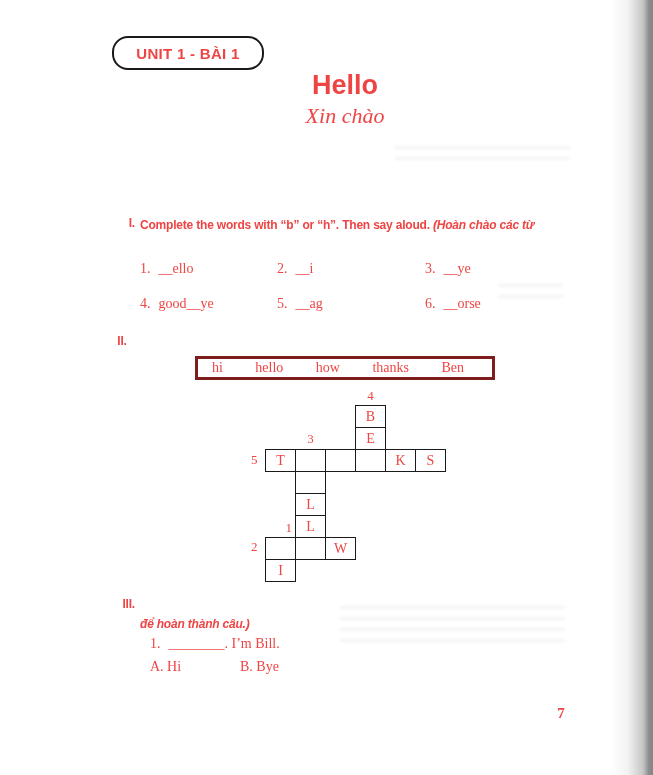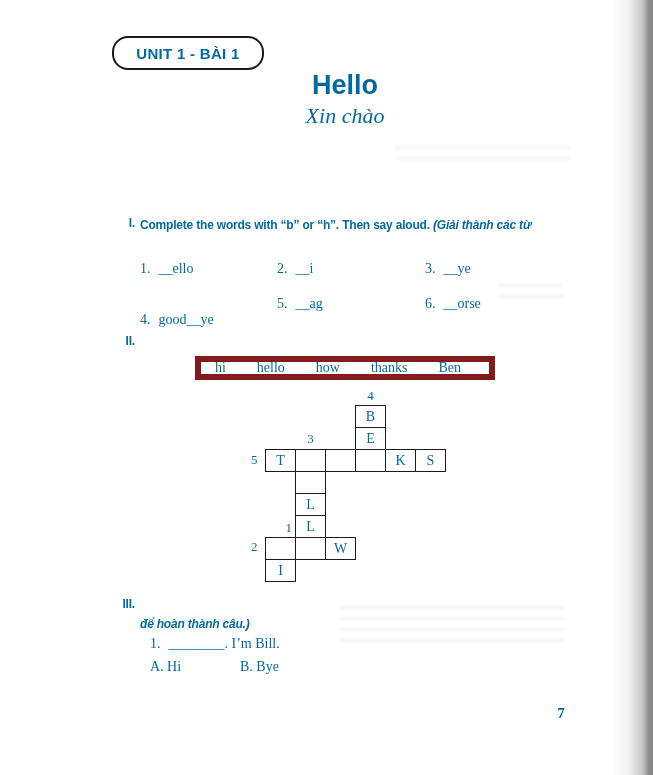--- a/index.html
+++ b/index.html
@@ -2,21 +2,21 @@
 <html><head>
 <meta charset="utf-8">
 <style>
   html, body { margin: 0; padding: 0; background: #d9d9d9; }
   .page {
     position: relative;
     width: 653px; height: 775px;
     background: #ffffff;
     overflow: hidden;
     font-family: "Liberation Serif", serif;
-    color: #0369a1;
+    color: #ef4444;
   }
   .unit-badge {
     position: absolute; left: 112px; top: 36px;
     width: 148px; height: 30px;
     border: 2px solid #1a1a1a; border-radius: 16px;
     display: flex; align-items: center; justify-content: center;
     font: bold 15px "Liberation Sans", sans-serif; letter-spacing: .3px;
     background: #fff;
   }
   .title {
@@ -51,21 +51,21 @@
     letter-spacing: -.2px;
   }
   .item {
     position: absolute; white-space: nowrap;
     font: 14px "Liberation Serif", serif;
   }
   .item .num { display: inline-block; margin-right: 8px; }
   .word-bank {
     position: absolute; left: 195px; top: 356px;
     width: 300px; height: 24px; box-sizing: border-box;
-    border: 6px solid #7f1d1d; background: #fff;
+    border: 3px solid #7f1d1d; background: #fff;
     display: flex; align-items: center; justify-content: space-between;
     padding: 0 28px 0 14px;
     font: 14px "Liberation Serif", serif;
   }
   .puzzle { position: absolute; left: 250px; top: 388px; width: 212px; height: 200px; }
   .pcell {
     position: absolute; width: 31px; height: 23px; box-sizing: border-box;
     border: 1px solid #1a1a1a; background: #fff;
     display: flex; align-items: center; justify-content: center;
     font: 14px "Liberation Serif", serif;
@@ -103,31 +103,31 @@
     <span>UNIT 1 - BÀI 1</span>
   </div>
 
   <div class="title">Hello</div>
   <div class="subtitle">Xin chào</div>
 
 
   <span class="numeral" style="left:109px;top:216px;width:26px;">I.</span>
   <div class="instr" style="left:140px;top:216px;">
     <span>Complete the words with “b” or “h”. Then say aloud.</span>
-    <span class="vi">(Giải thành các từ</span>
+    <span class="vi">(Hoàn chào các từ</span>
   </div>
 
   <div class="item" style="left:140px;top:261px;"><span class="num">1.</span><span>__ello</span></div>
   <div class="item" style="left:277px;top:261px;"><span class="num">2.</span><span>__i</span></div>
   <div class="item" style="left:425px;top:261px;"><span class="num">3.</span><span>__ye</span></div>
-  <div class="item" style="left:140px;top:296px;margin-top:16px;"><span class="num">4.</span><span>good__ye</span></div>
+  <div class="item" style="left:140px;top:296px;"><span class="num">4.</span><span>good__ye</span></div>
   <div class="item" style="left:277px;top:296px;"><span class="num">5.</span><span>__ag</span></div>
   <div class="item" style="left:425px;top:296px;"><span class="num">6.</span><span>__orse</span></div>
 
-  <span class="numeral" style="left:109px;top:334px;width:26px;">II.</span>
+  <span class="numeral" style="left:109px;top:334px;width:26px;text-align:center;">II.</span>
 
   <div class="word-bank">
     <span>hi</span>
     <span>hello</span>
     <span>how</span>
     <span>thanks</span>
     <span>Ben</span>
   </div>
 
   <div class="puzzle">

